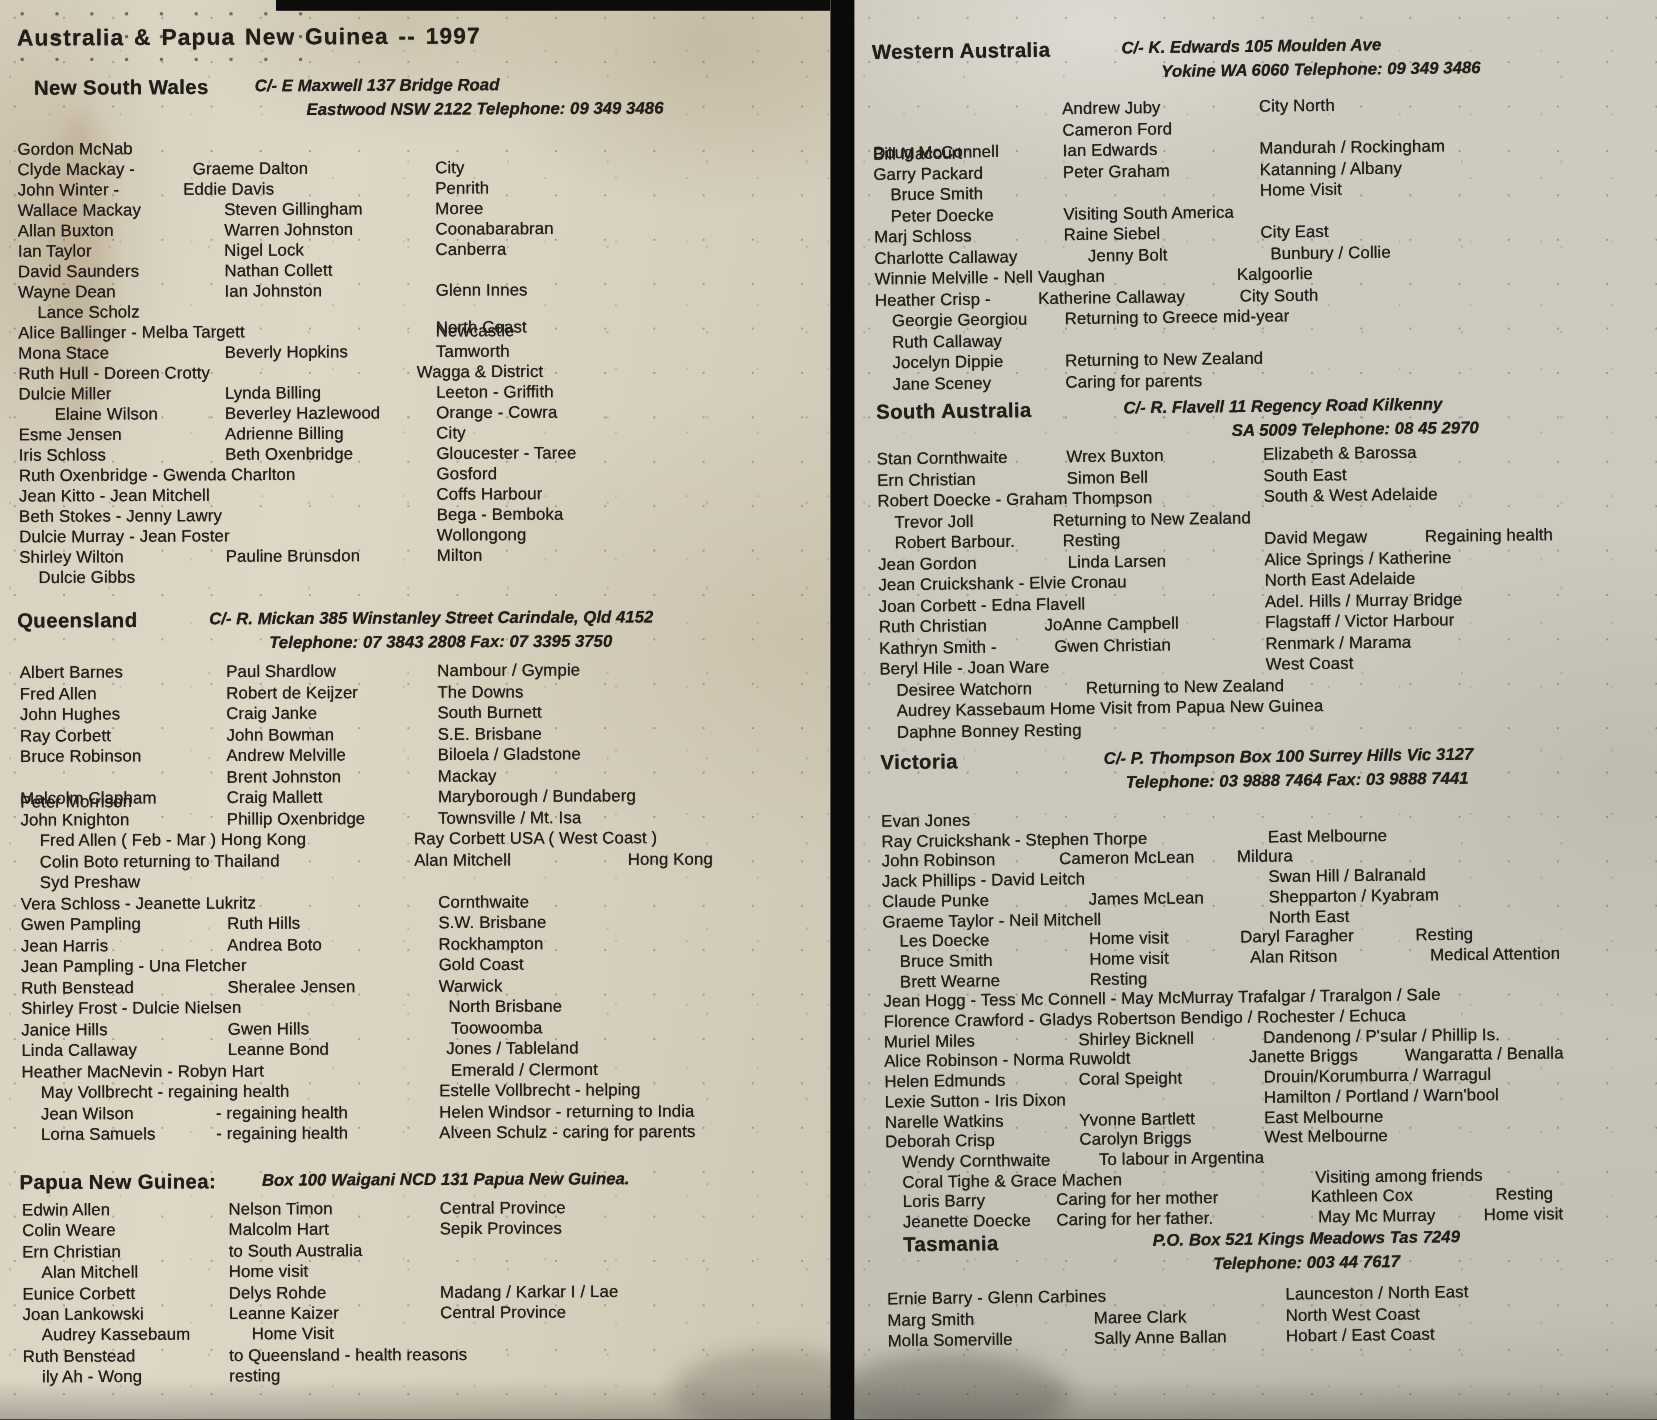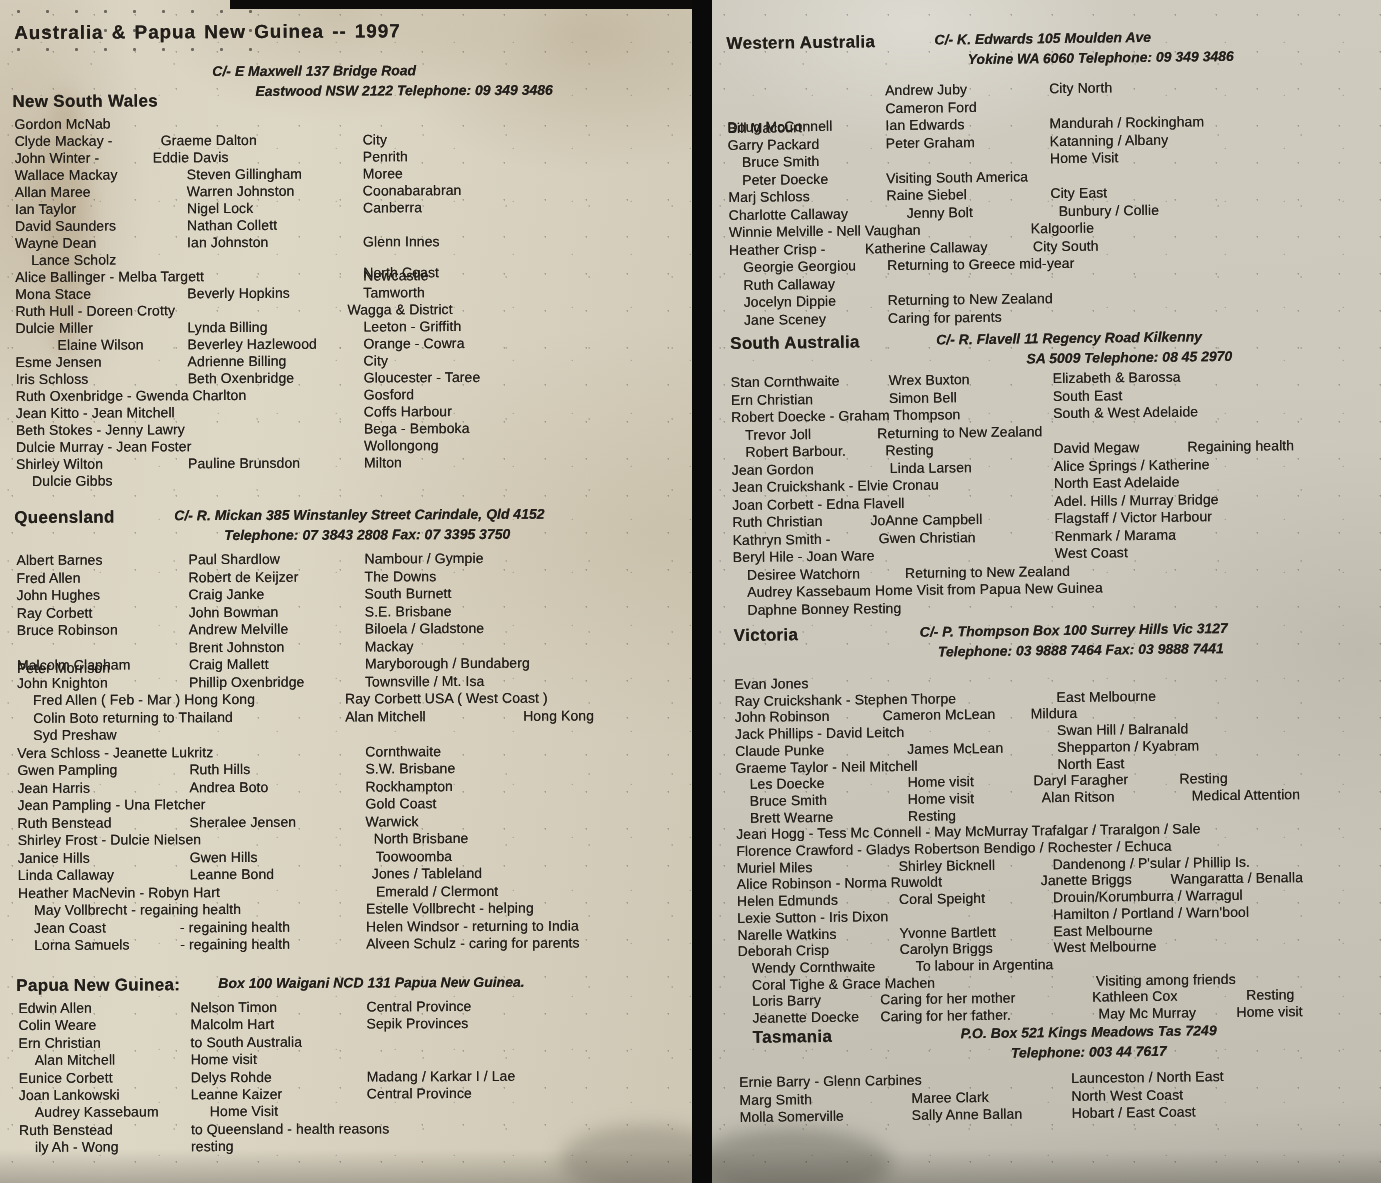--- a/index.html
+++ b/index.html
@@ -64,21 +64,21 @@
 
 <div class="stage">
 
   <div class="page page-left">
     <div class="artifact blob blob-crease"></div>
     <div class="artifact blob blob-bottom-left-page"></div>
     <div class="content">
       <div class="doc-title">Australia &amp; Papua New Guinea -- 1997</div>
       <div>
           <div class="section" style="top: 64px;">
-            <span class="sec-name" style="left: 12px; margin-top: 28px;">New South Wales</span>
+            <span class="sec-name" style="left: 28px;">New South Wales</span>
             <span class="sec-addr" style="left: 212px; top: 0px;">C/- E Maxwell  137 Bridge Road</span>
             <span class="sec-addr" style="left: 255px; top: 20px;">Eastwood NSW 2122 Telephone: 09 349 3486</span>
             <div class="row" style="top: 52px;">
               <span class="cell" style="left: 14px;">Gordon McNab</span>
             </div>
             <div class="row" style="top: 69px;">
               <span class="cell" style="left: 14px;">Clyde Mackay -</span>
               <span class="cell" style="left: 160px;">Graeme Dalton</span>
               <span class="cell" style="left: 362px;">City</span>
             </div>
@@ -86,21 +86,21 @@
               <span class="cell" style="left: 14px;">John Winter -</span>
               <span class="cell" style="left: 152px;">Eddie Davis</span>
               <span class="cell" style="left: 362px;">Penrith</span>
             </div>
             <div class="row" style="top: 103px;">
               <span class="cell" style="left: 14px;">Wallace Mackay</span>
               <span class="cell" style="left: 186px;">Steven Gillingham</span>
               <span class="cell" style="left: 362px;">Moree</span>
             </div>
             <div class="row" style="top: 120px;">
-              <span class="cell" style="left: 14px;">Allan Maree</span>
+              <span class="cell" style="left: 14px;">Allan Buxton</span>
               <span class="cell" style="left: 186px;">Warren Johnston</span>
               <span class="cell" style="left: 362px;">Coonabarabran</span>
             </div>
             <div class="row" style="top: 137px;">
               <span class="cell" style="left: 14px;">Ian Taylor</span>
               <span class="cell" style="left: 186px;">Nigel Lock</span>
               <span class="cell" style="left: 362px;">Canberra</span>
             </div>
             <div class="row" style="top: 154px;">
               <span class="cell" style="left: 14px; text-align: right;">David Saunders</span>
@@ -127,21 +127,21 @@
             <div class="row" style="top: 239px;">
               <span class="cell" style="left: 14px;">Ruth Hull  - Doreen Crotty</span>
               <span class="cell" style="left: 346px;">Wagga &amp; District</span>
             </div>
             <div class="row" style="top: 256px;">
               <span class="cell" style="left: 14px;">Dulcie Miller</span>
               <span class="cell" style="left: 186px;">Lynda Billing</span>
               <span class="cell" style="left: 362px;">Leeton - Griffith</span>
             </div>
             <div class="row" style="top: 273px;">
-              <span class="cell" style="left: 20px; padding-left: 36px;">Elaine Wilson</span>
+              <span class="cell" style="left: 8px; padding-left: 36px;">Elaine Wilson</span>
               <span class="cell" style="left: 186px;">Beverley Hazlewood</span>
               <span class="cell" style="left: 362px;">Orange - Cowra</span>
             </div>
             <div class="row" style="top: 290px;">
               <span class="cell" style="left: 14px;">Esme Jensen</span>
               <span class="cell" style="left: 186px;">Adrienne Billing</span>
               <span class="cell" style="left: 362px;">City</span>
             </div>
             <div class="row" style="top: 307px;">
               <span class="cell" style="left: 14px;">Iris Schloss</span>
@@ -268,21 +268,21 @@
             </div>
             <div class="row" style="top: 376.5px;">
               <span class="cell" style="left: 14px;">Heather MacNevin - Robyn Hart</span>
               <span class="cell" style="left: 372px;">Emerald / Clermont</span>
             </div>
             <div class="row" style="top: 394px;">
               <span class="cell" style="left: 30px;">May Vollbrecht - regaining health</span>
               <span class="cell" style="left: 362px;">Estelle Vollbrecht - helping</span>
             </div>
             <div class="row" style="top: 411.5px;">
-              <span class="cell" style="left: 30px;">Jean Coast</span>
+              <span class="cell" style="left: 30px;">Jean Wilson</span>
               <span class="cell" style="left: 176px;">- regaining health</span>
               <span class="cell" style="left: 362px;">Helen Windsor - returning to India</span>
             </div>
             <div class="row" style="top: 429px;">
               <span class="cell" style="left: 30px;">Lorna Samuels</span>
               <span class="cell" style="left: 176px;">- regaining health</span>
               <span class="cell" style="left: 362px;">Alveen Schulz - caring for parents</span>
             </div>
           </div>
           <div class="section" style="top: 976px;">

